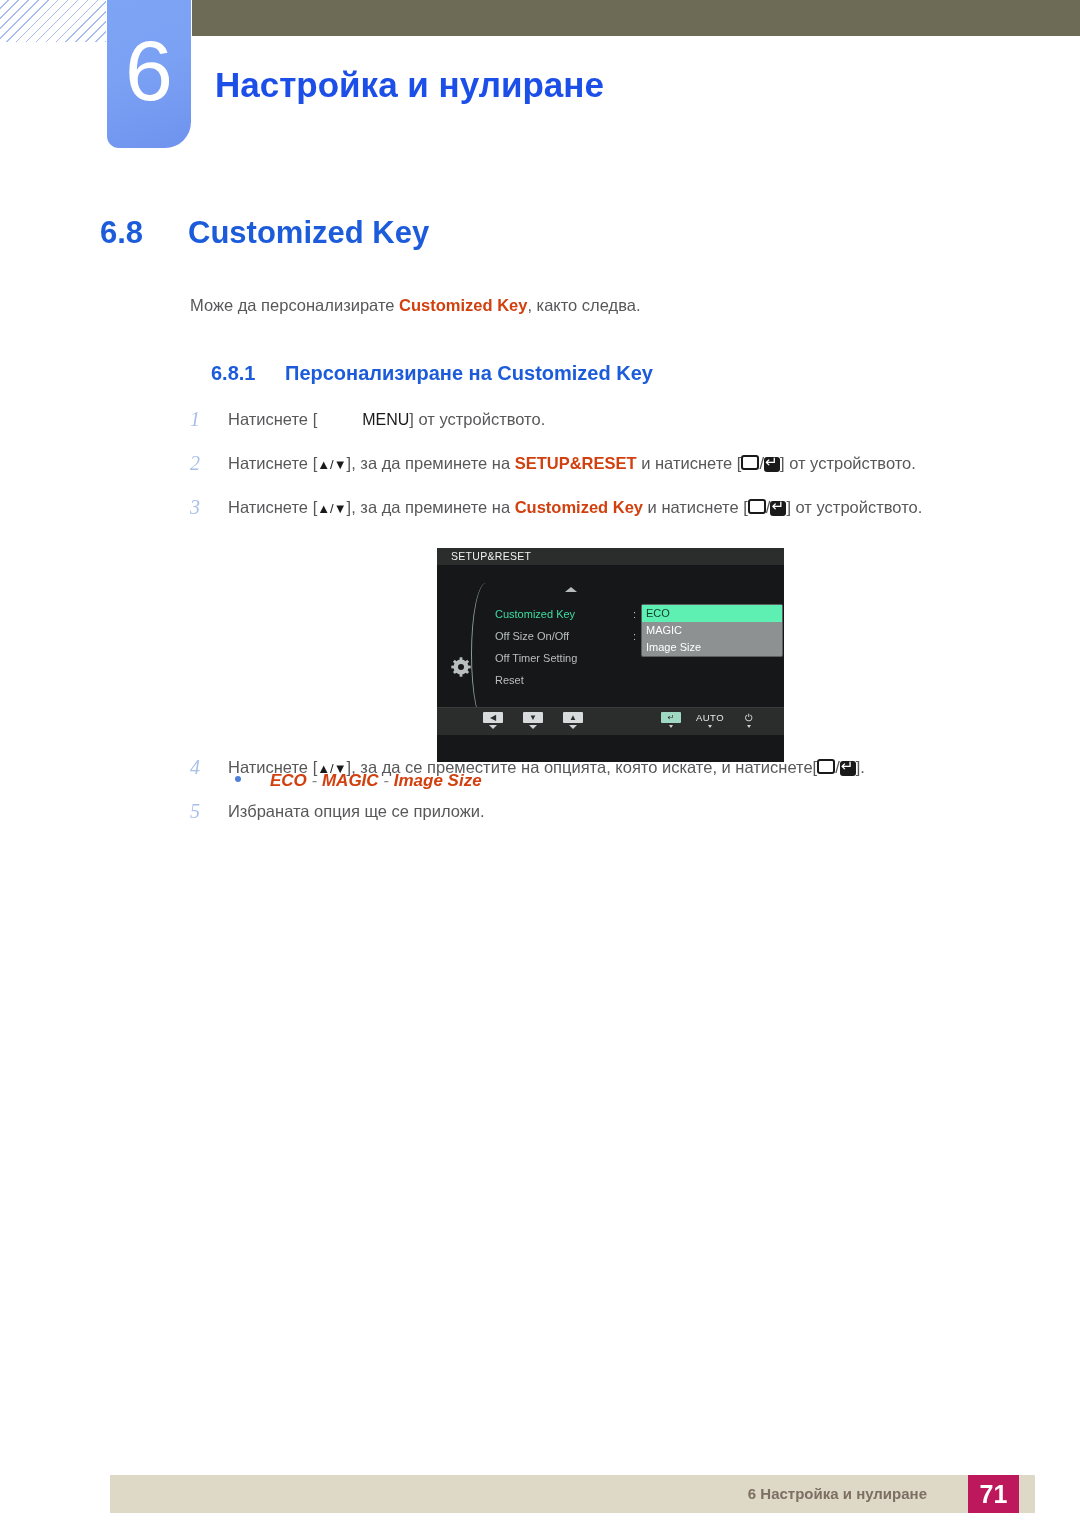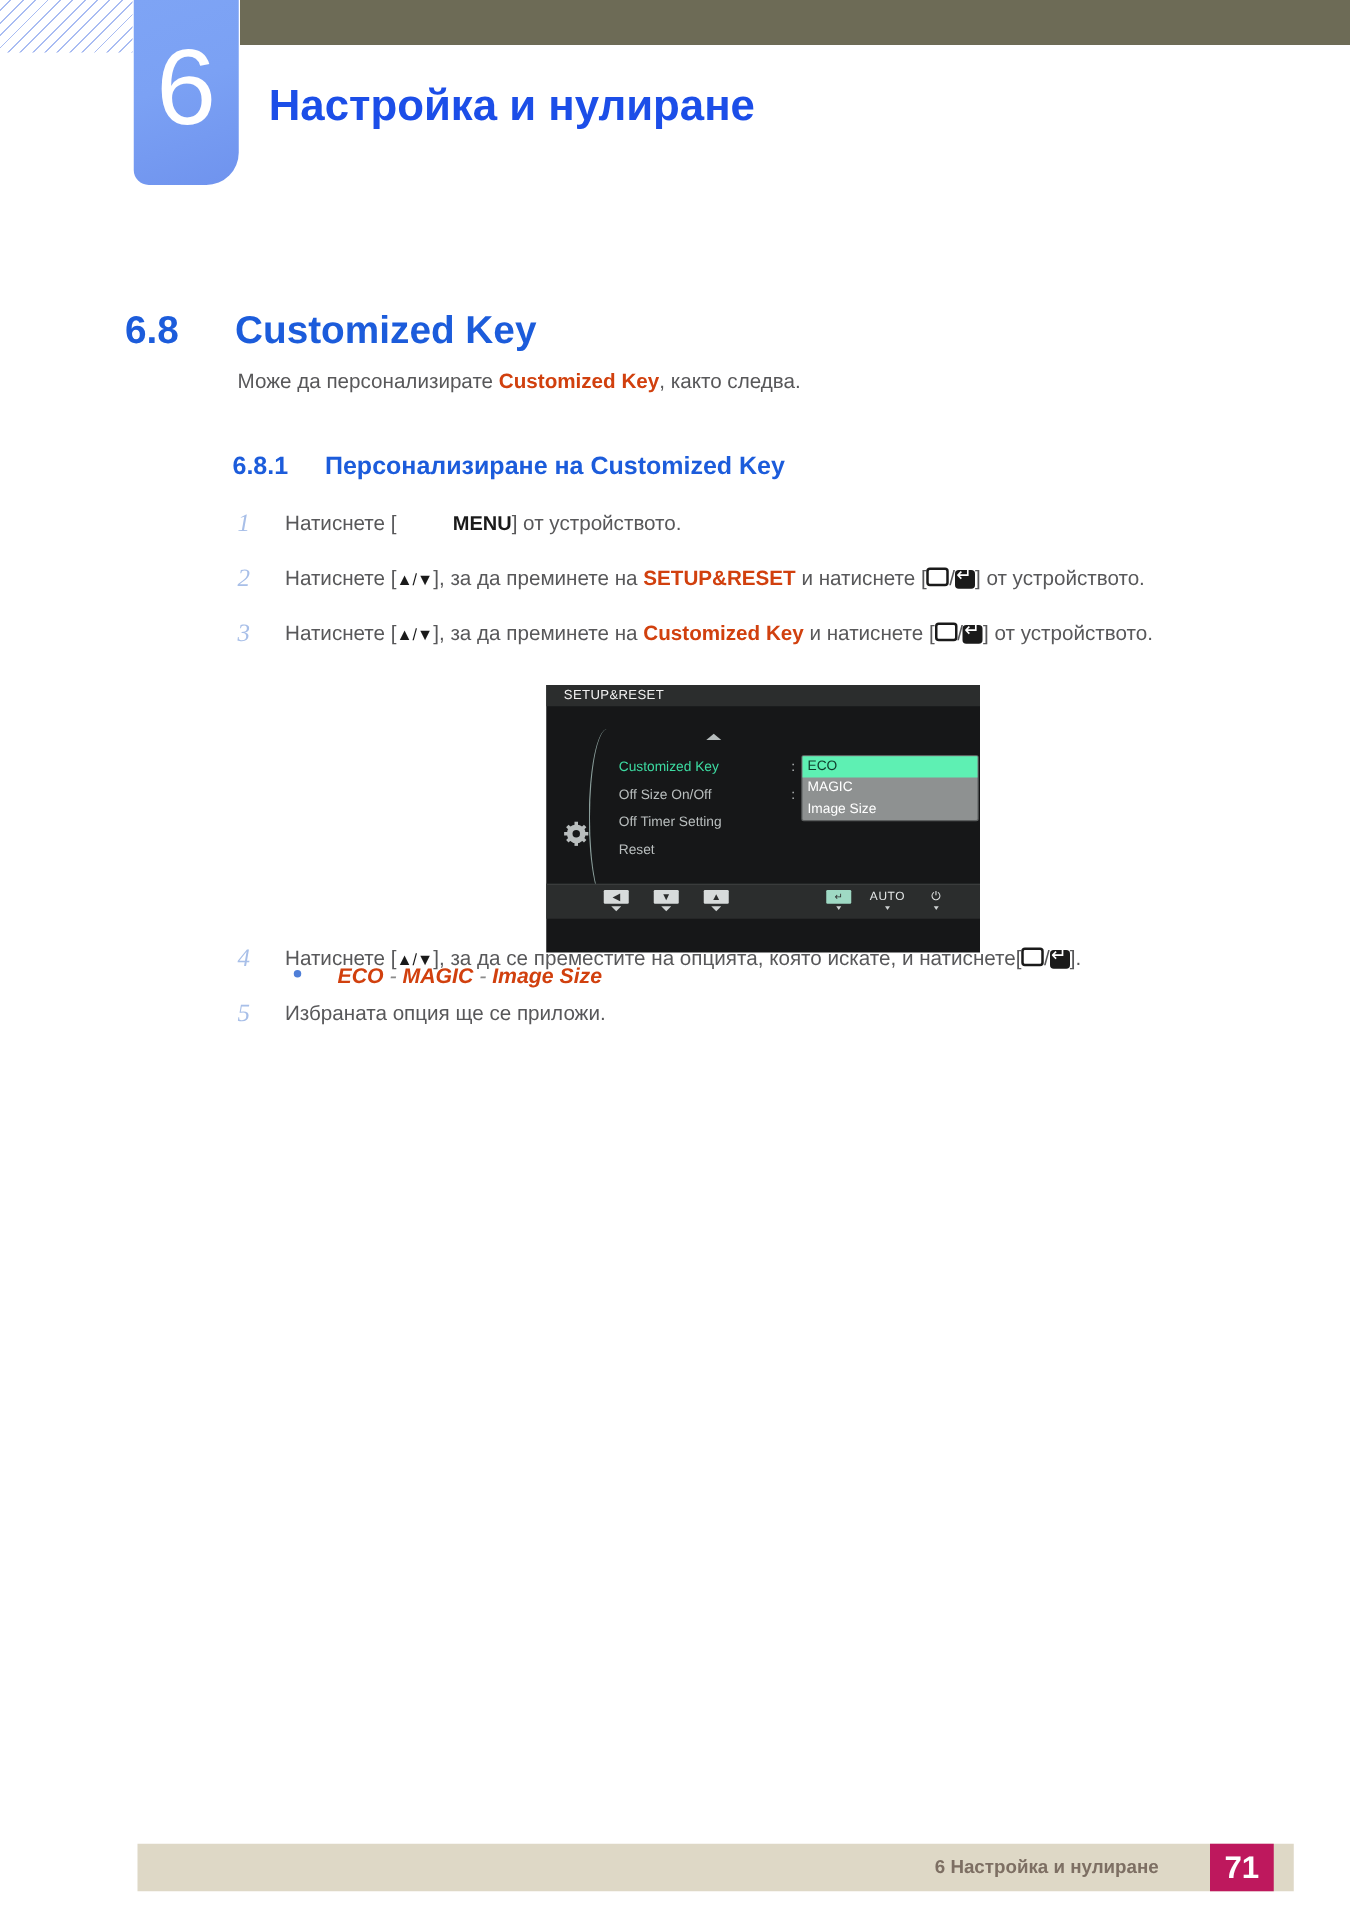--- a/index.html
+++ b/index.html
@@ -64,40 +64,40 @@
   .content { position: absolute; left: 0; top: 0; width: 1080px; }
 
   .sec-head {
     position: absolute;
     left: 100px; top: 215px;
     color: #1c5cdb;
     font-size: 31px;
     font-weight: bold;
     white-space: nowrap;
   }
-  .sec-head .num { display: inline-block; width: 88px; margin-top: 31px; }
+  .sec-head .num { display: inline-block; width: 88px; }
 
   .intro {
     position: absolute;
     left: 190px; top: 296px;
     font-size: 16.5px;
     color: #58585a;
     white-space: nowrap;
   }
   .hl { color: #d1400e; font-weight: bold; }
 
   .subsec-head {
     position: absolute;
     left: 186px; top: 362px;
     color: #1c5cdb;
     font-size: 20px;
     font-weight: bold;
     white-space: nowrap;
   }
-  .subsec-head .num { display: inline-block; width: 74px; }
+  .subsec-head .num { display: inline-block; width: 74px; margin-left: 25px; }
 
   
   .steps { position: absolute; left: 190px; top: 408px; width: 860px; }
   .step {
     position: relative;
     min-height: 36px;
     margin-bottom: 0px;
   }
   .step .sn {
     position: absolute;
@@ -111,21 +111,21 @@
   }
   .step .stx {
     margin-left: 38px;
     font-size: 16.5px;
     color: #58585a;
     line-height: 1.45;
   }
   .kb {
     font-family: "Liberation Sans", sans-serif;
     color: #1a1a1a;
-    font-weight: bold;
+    font-weight: normal;
     font-size: 16px;
     padding-left: 45px;
   }
   .glyph-rect {
     display: inline-block;
     width: 14px; height: 11px;
     border: 2px solid #1a1a1a;
     border-radius: 3px;
     vertical-align: -1px;
   }

